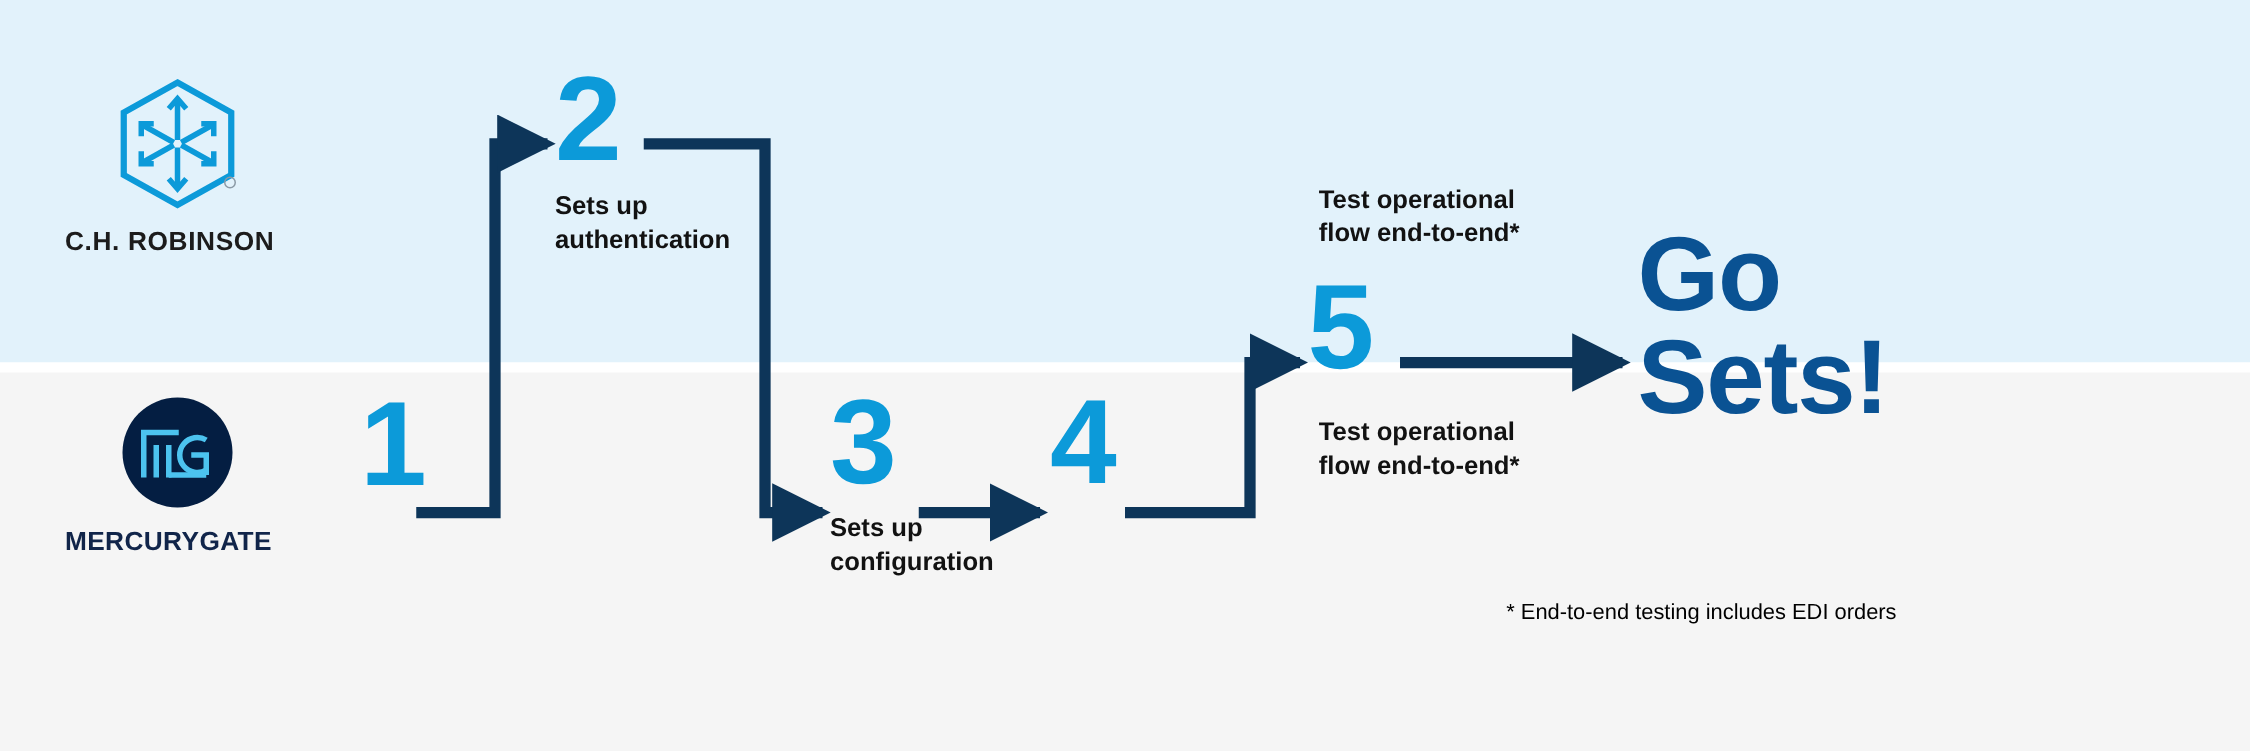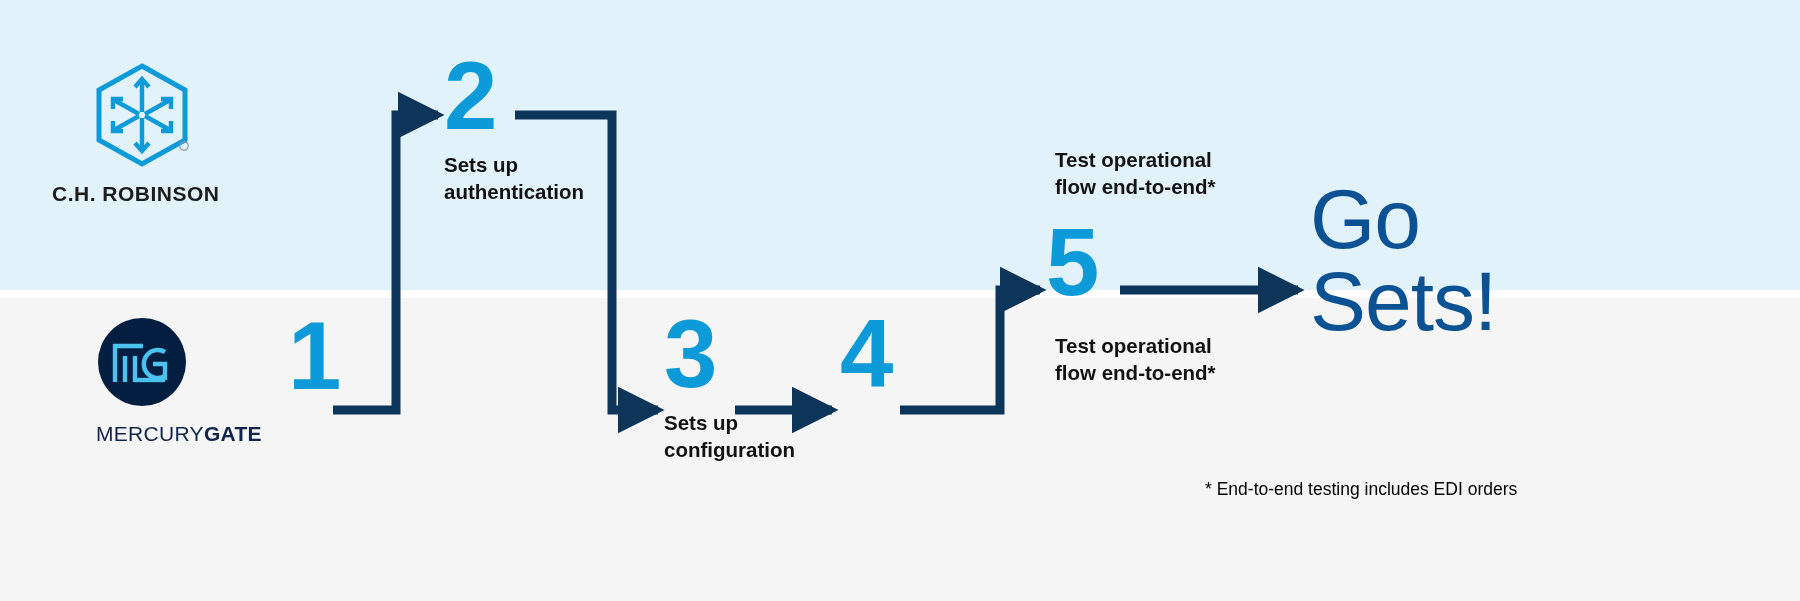--- a/index.html
+++ b/index.html
@@ -33,21 +33,21 @@
   #mg-logo{left:52px; top:318px; width:180px;}
   #mg-circle{
     width:88px; height:88px; border-radius:50%;
     background:#041e42; margin:0 auto;
     display:flex; align-items:center; justify-content:center;
   }
   #mg-wordmark{
     margin-top:16px; font-size:21px; color:#11254a;
     letter-spacing:.3px; white-space:nowrap;
   }
-  #mg-wordmark .light{font-weight:400;margin-left:44px;}
+  #mg-wordmark .light{font-weight:700;}
   #mg-wordmark .bold{font-weight:800;}
 
   
   .step{position:absolute;}
   .step-num{
     font-size:96px; line-height:.84; font-weight:bold;
     color:#0c9ad9; letter-spacing:-2px;
   }
   .step-label{
     margin-top:14px; font-size:20.5px; font-weight:bold;
@@ -64,21 +64,21 @@
   .caption{
     position:absolute; font-size:20.5px; font-weight:bold;
     line-height:1.32; color:#121212; white-space:pre-line;
   }
   #cap-top{left:1055px; top:146px;}
   #cap-bottom{left:1055px; top:332px;}
 
   
   #golive{
     position:absolute; left:1310px; top:178px;
-    font-size:84px; line-height:.98; font-weight:normal;
+    font-size:84px; line-height:.98; font-weight:bold;
     color:#0a5293; letter-spacing:-1px;
   }
 
   
   #footnote{
     position:absolute; left:1205px; top:479px;
     font-size:17.5px; color:#000000; white-space:nowrap;
   }
 </style>
 </head>

